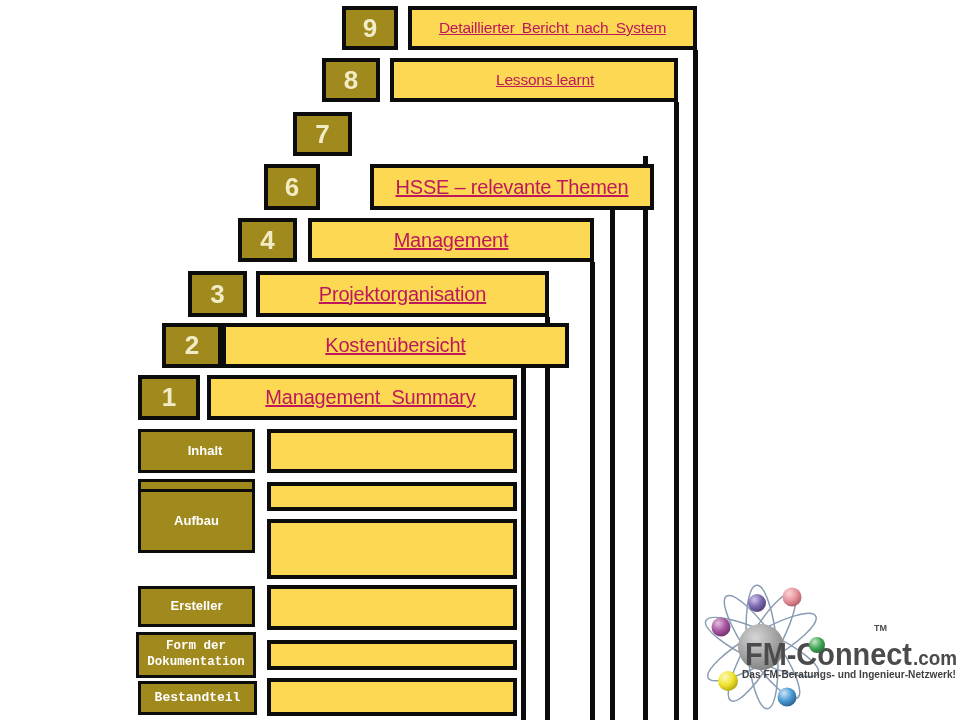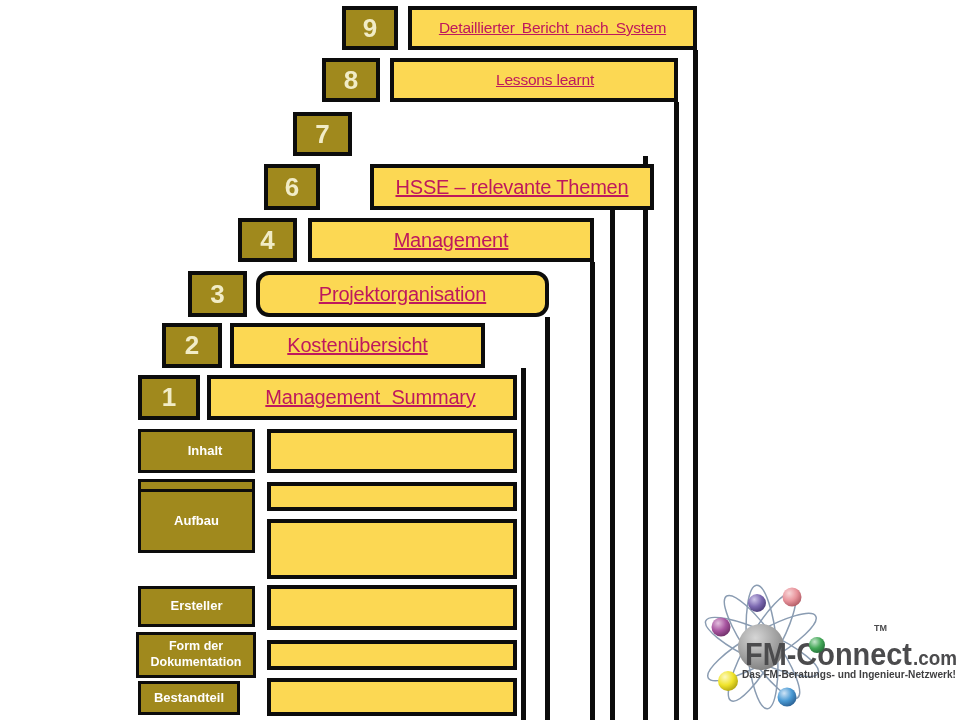--- a/index.html
+++ b/index.html
@@ -56,44 +56,44 @@
 
   <div class="num-box" style="left:293px;top:112px;width:59px;height:44px;">7</div>
 
   <div class="num-box" style="left:264px;top:164px;width:56px;height:46px;">6</div>
   <div class="label-box" style="left:330px;top:164px;width:284px;height:46px;margin-left:40px;">HSSE – relevante Themen</div>
 
   <div class="num-box" style="left:238px;top:218px;width:59px;height:44px;">4</div>
   <div class="label-box" style="left:308px;top:218px;width:286px;height:44px;">Management</div>
 
   <div class="num-box" style="left:188px;top:271px;width:59px;height:46px;">3</div>
-  <div class="label-box" style="left:256px;top:271px;width:293px;height:46px;border-radius:13px;">Projektorganisation</div>
+  <div class="label-box" style="left:256px;top:271px;width:293px;height:46px;">Projektorganisation</div>
 
   <div class="num-box" style="left:162px;top:323px;width:60px;height:45px;">2</div>
-  <div class="label-box" style="left:230px;top:323px;width:255px;height:45px;">Kostenübersicht</div>
+  <div class="label-box" style="left:222px;top:323px;width:347px;height:45px;">Kostenübersicht</div>
 
   <div class="num-box" style="left:138px;top:375px;width:62px;height:45px;">1</div>
   <div class="label-box ws6" style="left:207px;top:375px;width:310px;height:45px;">Management Summary</div>
 
   <div class="attr-label" style="left:138px;top:429px;width:117px;height:44px;padding-left:17px;">Inhalt</div>
   <div class="attr-value" style="left:267px;top:429px;width:250px;height:44px;"></div>
 
   <div class="attr-label" style="left:138px;top:479px;width:117px;height:34px;"></div>
   <div class="attr-value" style="left:267px;top:482px;width:250px;height:29px;"></div>
 
   <div class="attr-label" style="left:138px;top:489px;width:117px;height:64px;">Aufbau</div>
   <div class="attr-value" style="left:267px;top:519px;width:250px;height:60px;"></div>
 
   <div class="attr-label" style="left:138px;top:586px;width:117px;height:41px;">Ersteller</div>
   <div class="attr-value" style="left:267px;top:585px;width:250px;height:45px;"></div>
 
-  <div class="attr-label" style="left:136px;top:632px;width:120px;height:46px;font-size:12.5px;">Form der Dokumentation</div>
+  <div class="attr-label" style="left:136px;top:632px;width:120px;height:46px;font-size:12.5px;font-family:Liberation Mono, monospace;">Form der Dokumentation</div>
   <div class="attr-value" style="left:267px;top:640px;width:250px;height:30px;"></div>
 
-  <div class="attr-label" style="left:138px;top:681px;width:102px;height:34px;">Bestandteil</div>
+  <div class="attr-label" style="left:138px;top:681px;width:119px;height:34px;font-family:Liberation Mono, monospace;">Bestandteil</div>
   <div class="attr-value" style="left:267px;top:678px;width:250px;height:38px;"></div>
 
   <div class="logo">
     <svg width="262" height="137" viewBox="0 0 262 137" xmlns="http://www.w3.org/2000/svg">
       <defs>
         <radialGradient id="gGrey" cx="38%" cy="30%" r="75%">
           <stop offset="0%" stop-color="#d6d6d6"></stop>
             <stop offset="60%" stop-color="#a2a2a2"></stop>
             <stop offset="100%" stop-color="#7e7e7e"></stop>
         </radialGradient>

